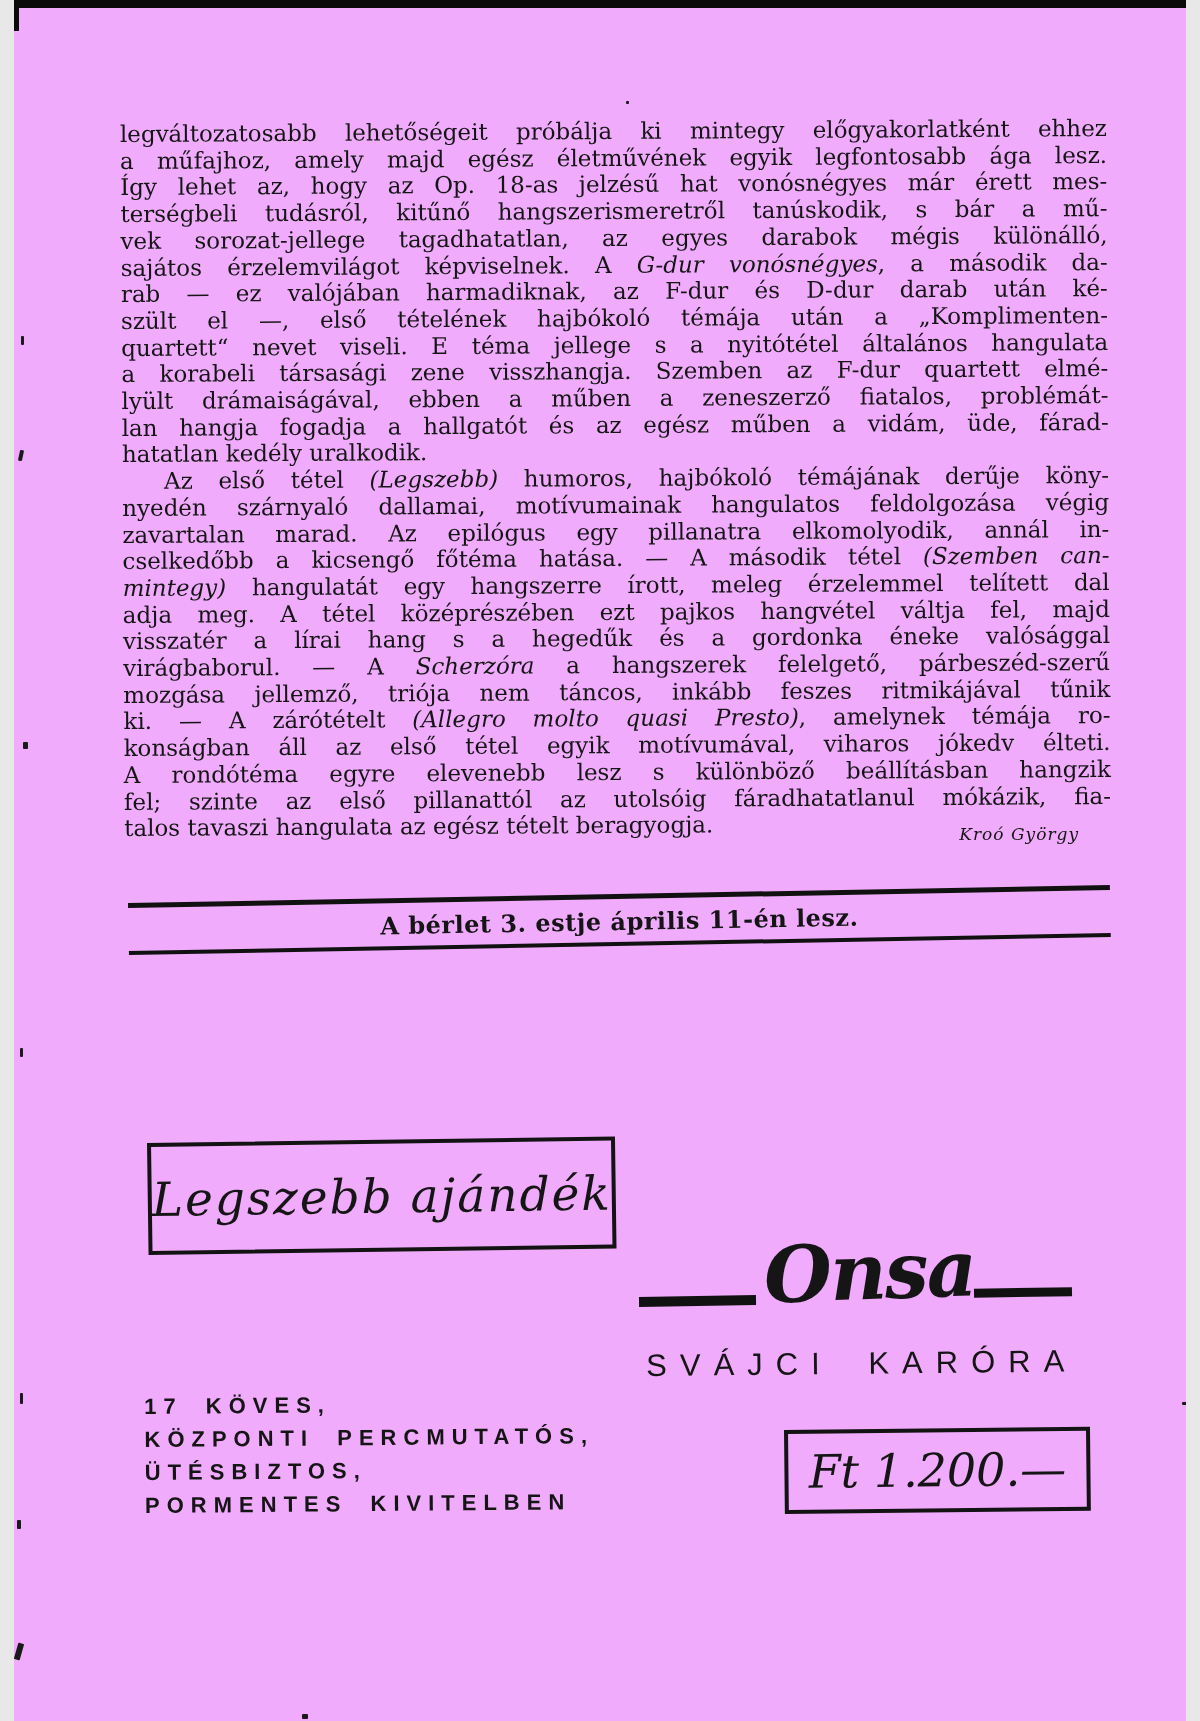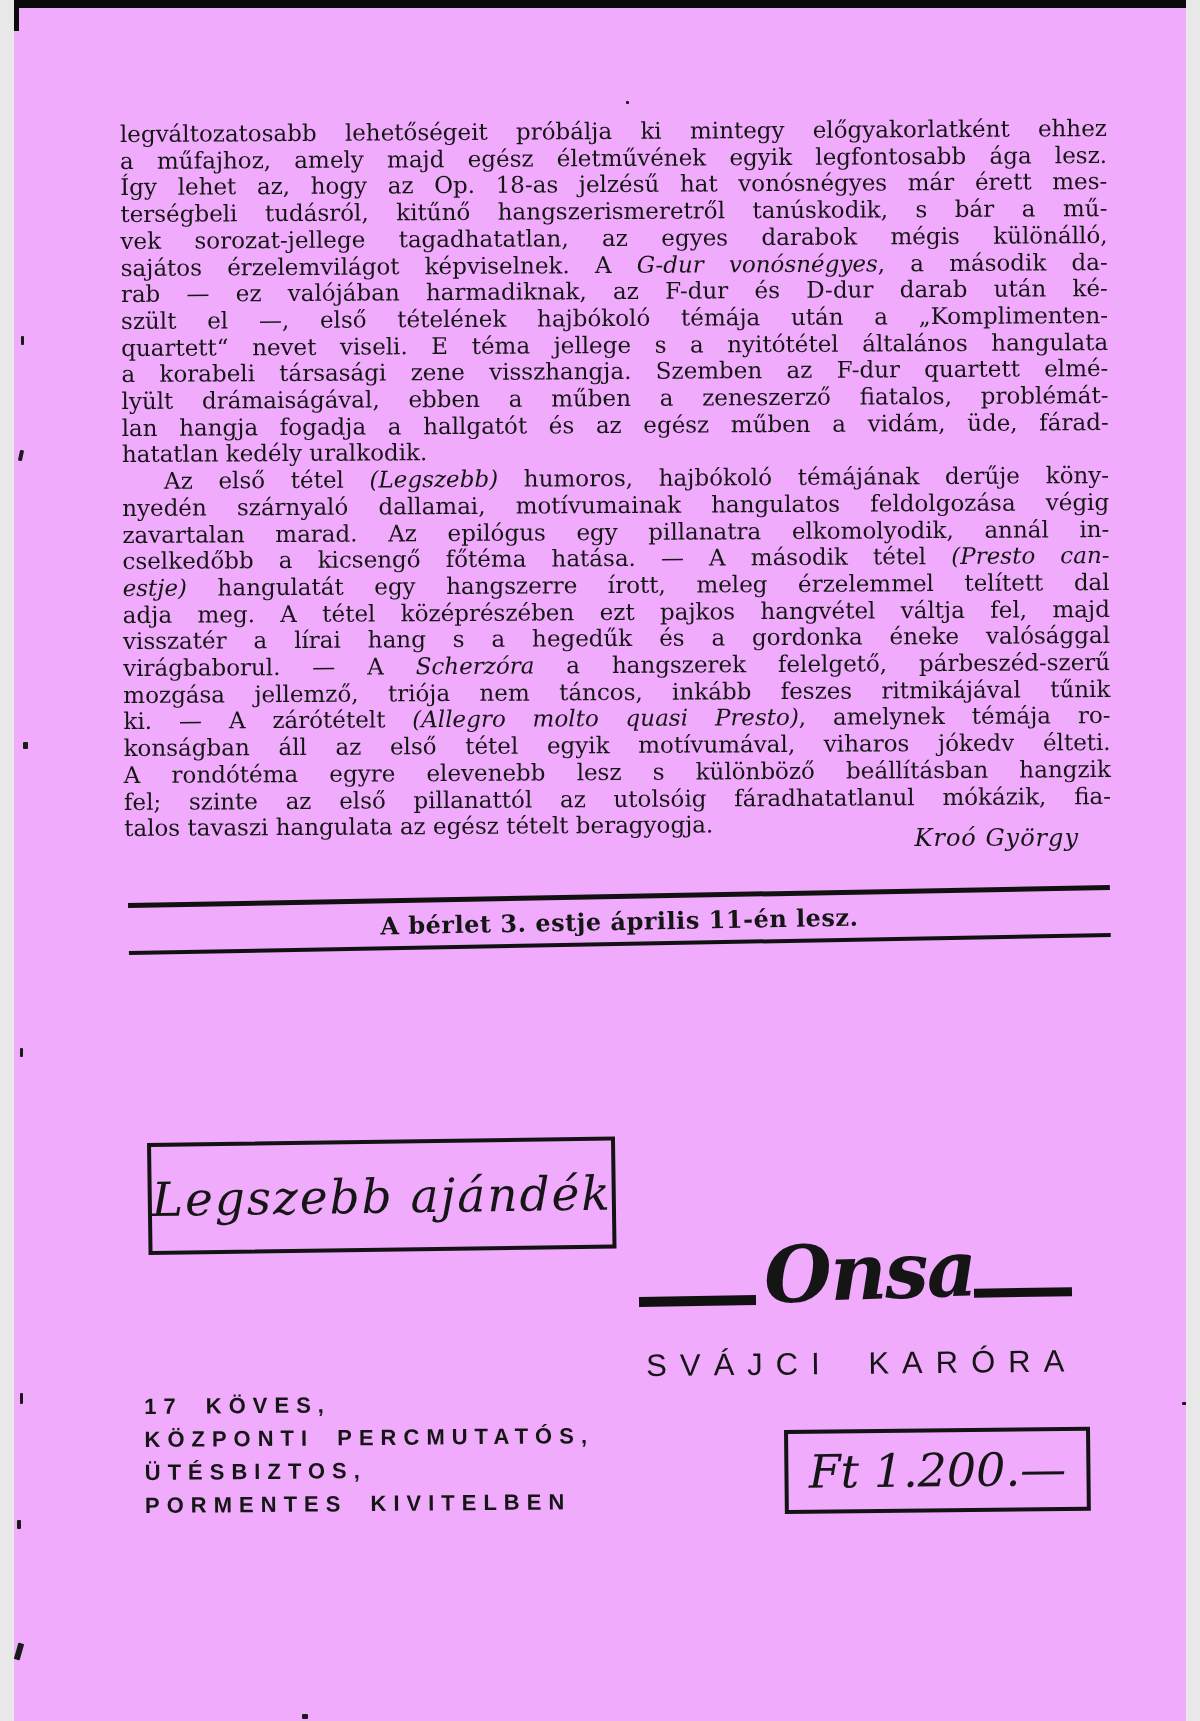--- a/index.html
+++ b/index.html
@@ -23,21 +23,21 @@
     font-size:23px;line-height:26.7px;
     transform:rotate(-0.35deg);transform-origin:50% 50%;
   }
   .article .ln{text-align:justify;text-align-last:justify;}
   .article .ln.end{text-align-last:left;}
   .article .ln.ind{text-indent:42px;}
   .article em{font-style:italic;}
 
   .signature{
     position:absolute;right:107px;top:824px;
-    font-style:italic;font-size:24px;letter-spacing:1px;
+    font-style:italic;font-size:17px;letter-spacing:1px;
   }
 
   
   .banner{
     position:absolute;left:114px;top:903px;width:982px;
     transform:rotate(-1.05deg);transform-origin:0 0;
   }
   .rule{background:#111;}
   .rule-top{height:5px;}
   .rule-bottom{height:4px;}
@@ -106,22 +106,22 @@
       <div class="ln"><span>rab — ez valójában harmadiknak, az F-dur és D-dur darab után ké-</span></div>
       <div class="ln"><span>szült el —, első tételének hajbókoló témája után a „Komplimenten-</span></div>
       <div class="ln"><span>quartett“ nevet viseli. E téma jellege s a nyitótétel általános hangulata</span></div>
       <div class="ln"><span>a korabeli társasági zene visszhangja. Szemben az F-dur quartett elmé-</span></div>
       <div class="ln"><span>lyült drámaiságával, ebben a műben a zeneszerző fiatalos, problémát-</span></div>
       <div class="ln"><span>lan hangja fogadja a hallgatót és az egész műben a vidám, üde, fárad-</span></div>
       <div class="ln end"><span>hatatlan kedély uralkodik.</span></div>
       <div class="ln ind"><span>Az első tétel </span><em>(Legszebb)</em><span> humoros, hajbókoló témájának derűje köny-</span></div>
       <div class="ln"><span>nyedén szárnyaló dallamai, motívumainak hangulatos feldolgozása végig</span></div>
       <div class="ln"><span>zavartalan marad. Az epilógus egy pillanatra elkomolyodik, annál in-</span></div>
-      <div class="ln"><span>cselkedőbb a kicsengő főtéma hatása. — A második tétel </span><em>(Presto can-</em></div>
-      <div class="ln"><em>estje)</em><span> hangulatát egy hangszerre írott, meleg érzelemmel telített dal</span></div>
+      <div class="ln"><span>cselkedőbb a kicsengő főtéma hatása. — A második tétel </span><em>(Szemben can-</em></div>
+      <div class="ln"><em>mintegy)</em><span> hangulatát egy hangszerre írott, meleg érzelemmel telített dal</span></div>
       <div class="ln"><span>adja meg. A tétel középrészében ezt pajkos hangvétel váltja fel, majd</span></div>
       <div class="ln"><span>visszatér a lírai hang s a hegedűk és a gordonka éneke valósággal</span></div>
       <div class="ln"><span>virágbaborul. — A </span><em>Scherzóra</em><span> a hangszerek felelgető, párbeszéd-szerű</span></div>
       <div class="ln"><span>mozgása jellemző, triója nem táncos, inkább feszes ritmikájával tűnik</span></div>
       <div class="ln"><span>ki. — A zárótételt </span><em>(Allegro molto quasi Presto)</em><span>, amelynek témája ro-</span></div>
       <div class="ln"><span>konságban áll az első tétel egyik motívumával, viharos jókedv élteti.</span></div>
       <div class="ln"><span>A rondótéma egyre elevenebb lesz s különböző beállításban hangzik</span></div>
       <div class="ln"><span>fel; szinte az első pillanattól az utolsóig fáradhatatlanul mókázik, fia-</span></div>
       <div class="ln end"><span>talos tavaszi hangulata az egész tételt beragyogja.</span></div>
     </div>

